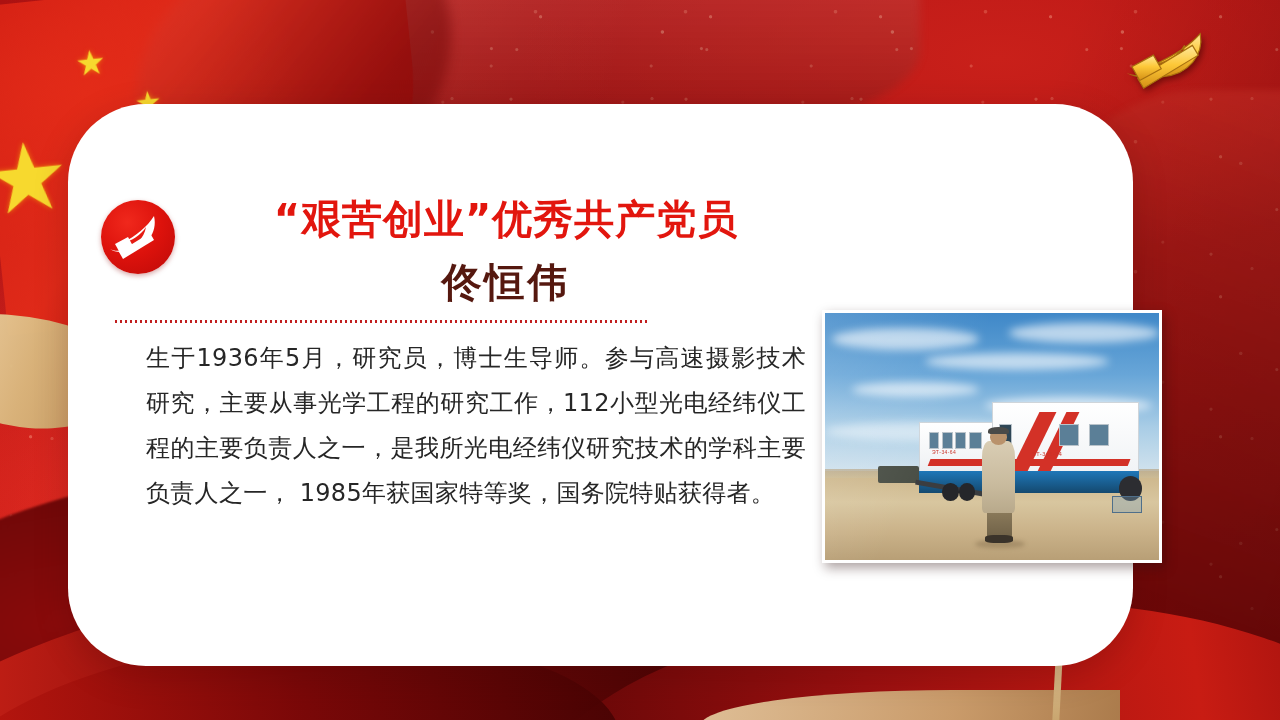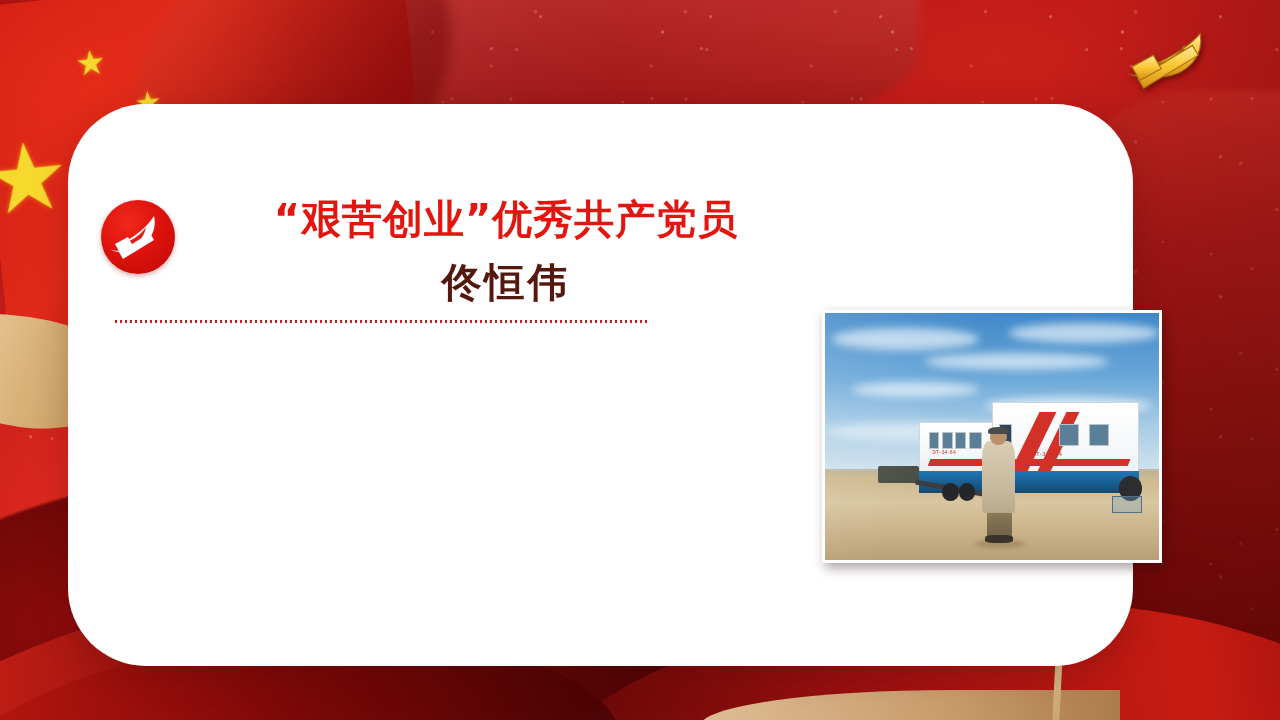--- a/index.html
+++ b/index.html
@@ -327,20 +327,21 @@
       </svg>
     </div>
 
     <div class="title-block">
       <div class="title-main">“艰苦创业”优秀共产党员</div>
       <div class="title-name">佟恒伟</div>
     </div>
 
     <div class="divider"></div>
 
+    <div class="body-text">生于1936年5月，研究员，博士生导师。参与高速摄影技术研究，主要从事光学工程的研究工作，112小型光电经纬仪工程的主要负责人之一，是我所光电经纬仪研究技术的学科主要负责人之一， 1985年获国家特等奖，国务院特贴获得者。</div>
 
     <div class="photo-frame">
       <div class="photo">
         <div class="ph-sky"></div>
         <div class="ph-cloud c1"></div>
         <div class="ph-cloud c2"></div>
         <div class="ph-cloud c3"></div>
         <div class="ph-cloud c4"></div>
         <div class="ph-cloud c5"></div>
         <div class="ph-cloud c6"></div>

